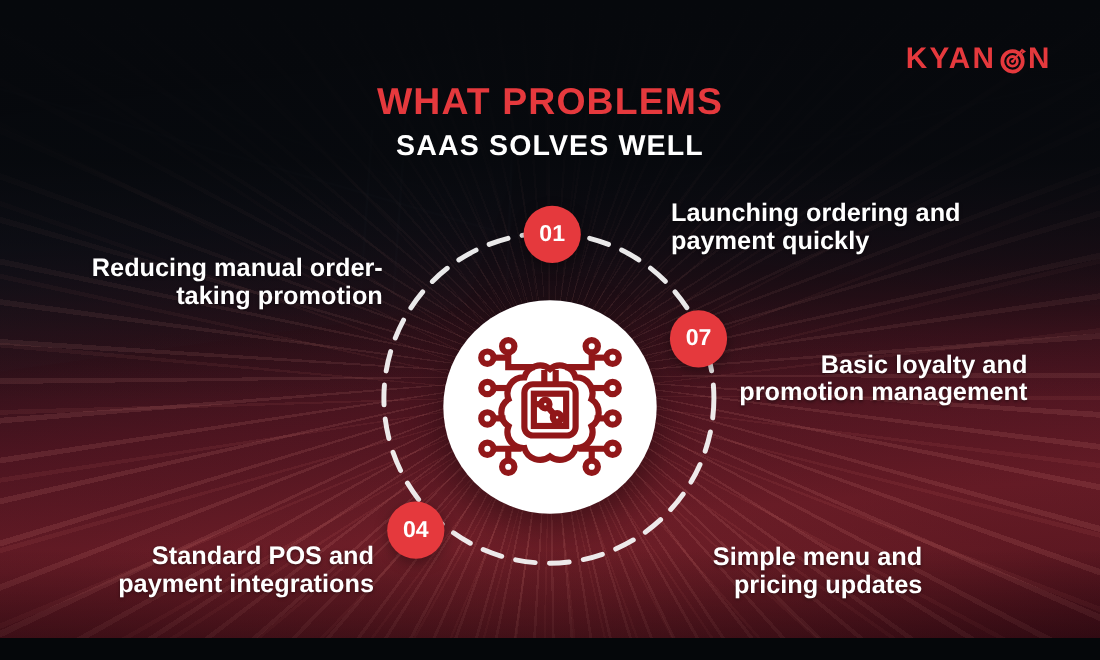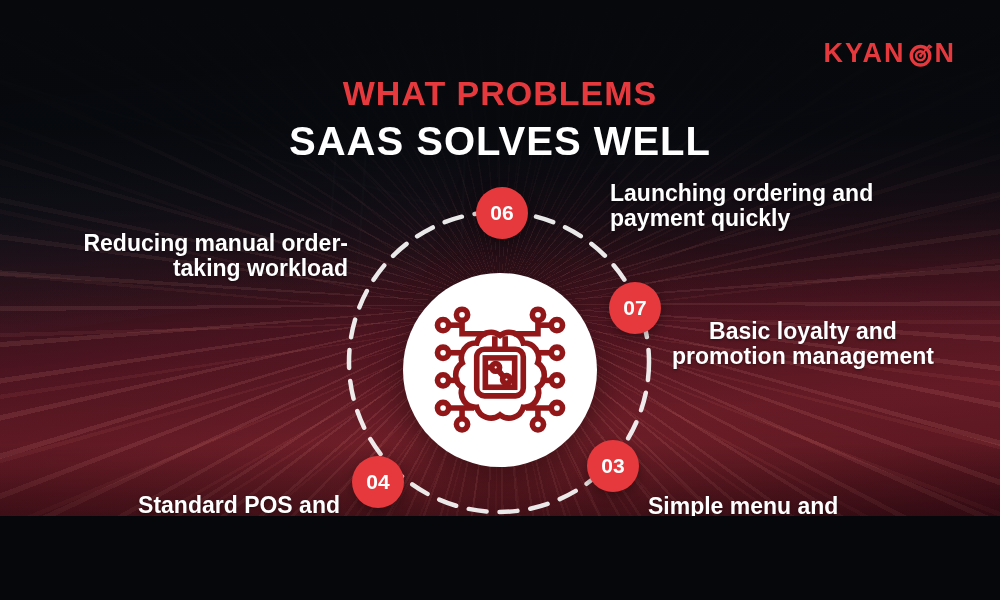--- a/index.html
+++ b/index.html
@@ -1,17 +1,17 @@
 <!DOCTYPE html>
 <html style="--accent: #E5393D;"><head>
 <meta charset="utf-8">
 <style>
   html,body{margin:0;padding:0;background:#05070a;}
   .stage{
-    position:relative;width:1000px;height:516px;overflow:hidden;
+    position:relative;width:1000px;height:580px;overflow:hidden;
     font-family:"Liberation Sans", sans-serif;
     background:linear-gradient(175deg,#070a0f 0%,#0b0e14 20%,#141019 34%,#2c1019 48%,#4a1420 62%,#641b26 78%,#5c1822 88%,#430f19 100%);
   }
   
   .bg-glow{position:absolute;inset:0;
     background:radial-gradient(120% 85% at 50% 104%, rgba(150,45,50,.38) 0%, rgba(100,25,32,.18) 42%, rgba(0,0,0,0) 68%);}
   .bg-streaks{position:absolute;inset:0;
     background:
       repeating-conic-gradient(from 97deg at 50% 59%, rgba(255,165,155,.11) 0deg .6deg, rgba(255,165,155,0) .6deg 4.1deg),
       repeating-conic-gradient(from 240deg at 50% 62%, rgba(255,140,130,.07) 0deg .5deg, rgba(255,140,130,0) .5deg 7deg);}
@@ -38,37 +38,37 @@
   .tower-3{left:462px;top:128px;height:150px;transform:rotate(2deg);}
 
   
   .logo{position:absolute;top:40px;right:44px;display:flex;align-items:center;
     color:var(--accent,#E5393D);font-weight:700;font-size:27px;letter-spacing:2px;line-height:1;}
   .logo .bullseye{width:27px;height:27px;margin:0 1px;overflow:visible;position:relative;top:1px;}
 
   
   .title{position:absolute;top:74px;left:0;width:1000px;text-align:center;line-height:1.15;}
   .title-line1{color:var(--accent,#E5393D);font-weight:700;font-size:34px;letter-spacing:1px;}
-  .title-line2{color:#ffffff;font-weight:700;font-size:40px;letter-spacing:1px;margin-top:5px;}
+  .title-line2{color:#ffffff;font-weight:700;font-size:26px;letter-spacing:1px;margin-top:5px;}
 
   
   .ring-svg{position:absolute;inset:0;z-index:2;}
   .center-circle{position:absolute;left:403px;top:273px;width:194px;height:194px;border-radius:50%;
     background:#ffffff;z-index:3;display:flex;align-items:center;justify-content:center;
     box-shadow:0 12px 34px rgba(0,0,0,.38);}
   .badge{position:absolute;width:52px;height:52px;border-radius:50%;z-index:4;
     background:var(--accent,#E5393D);color:#fff;font-weight:700;font-size:21px;
     display:flex;align-items:center;justify-content:center;box-shadow:0 4px 12px rgba(0,0,0,.35);}
   .badge-1{left:476px;top:187px;} .badge-2{left:609px;top:282px;} .badge-3{left:587px;top:440px;}
   .badge-4{left:352px;top:456px;text-align:right;} .badge-5{left:340px;top:281px;}
   .label{position:absolute;z-index:4;color:#fff;font-weight:700;font-size:23px;line-height:25px;
     white-space:pre-line;text-shadow:0 1px 3px rgba(0,0,0,.45);}
   .label-1{left:610px;top:181px;text-align:left;}
-  .label-2{left:672px;top:319px;text-align:center;}
-  .label-3{left:648px;top:494px;text-align:center;}
+  .label-2{left:672px;top:319px;text-align:right;}
+  .label-3{left:648px;top:494px;text-align:right;}
   .label-4{right:660px;top:493px;text-align:right;margin-left:13px;}
   .label-5{right:652px;top:231px;text-align:right;}
 </style>
 </head>
 <body>
 
 <div class="stage">
 
   <div class="bg-glow"></div>
   <div class="bg-streaks"></div>
@@ -140,28 +140,27 @@
       <path d="M 139.5 60 H 125"></path>
       <circle cx="146" cy="60" r="6.5"></circle>
       <path d="M 139.5 92 H 127"></path>
       <circle cx="146" cy="92" r="6.5"></circle>
       <path d="M 139.5 124 H 110 M 124 124 V 136"></path>
       <circle cx="146" cy="124" r="6.5"></circle>
       <circle cx="124" cy="143" r="6.5"></circle>
     </svg>
   </div>
 
-  <div class="badge badge-1">06</div>
+  <div class="badge badge-1">01</div>
   <div class="badge badge-2">07</div>
-  <div class="badge badge-3">03</div>
   <div class="badge badge-4">04</div>
 
   <div class="label label-1">Launching ordering and
 payment quickly</div>
   <div class="label label-2">Basic loyalty and
 promotion management</div>
   <div class="label label-3">Simple menu and
 pricing updates</div>
   <div class="label label-4">Standard POS and
 payment integrations</div>
   <div class="label label-5">Reducing manual order-
-taking workload</div>
+taking promotion</div>
 </div>
 
 </body></html>

